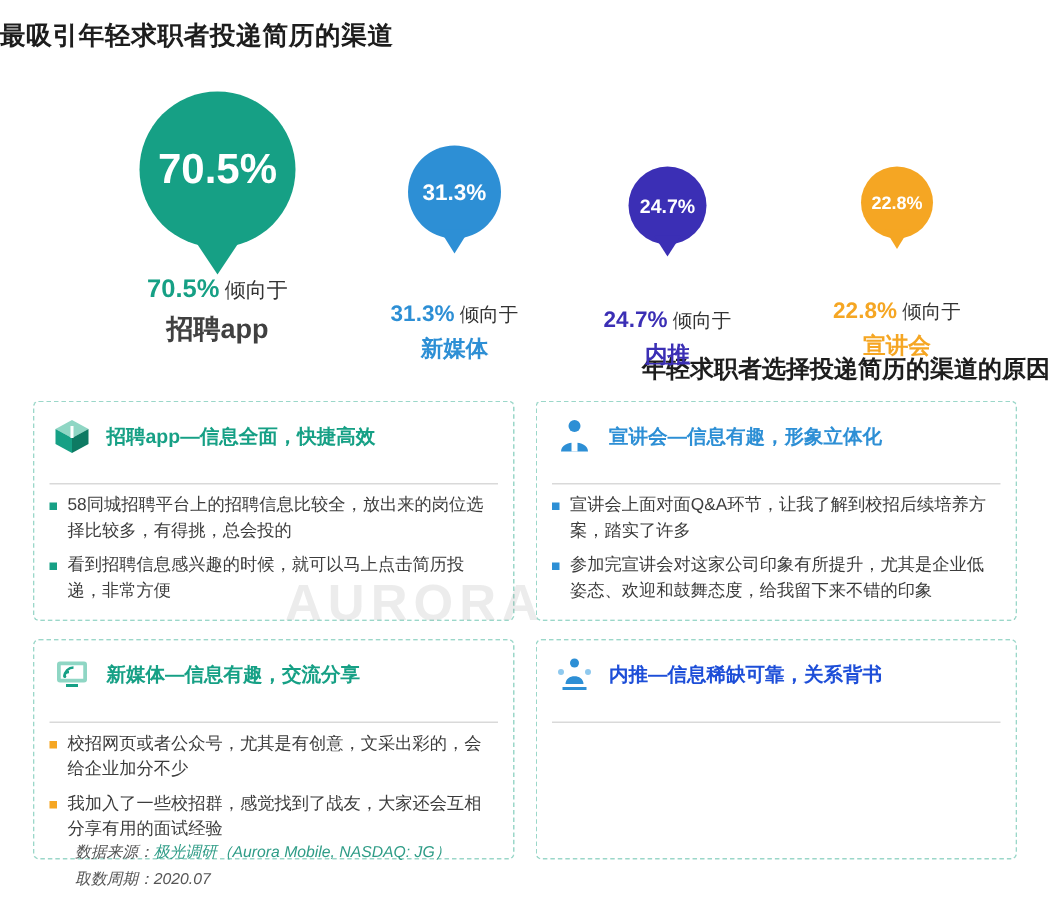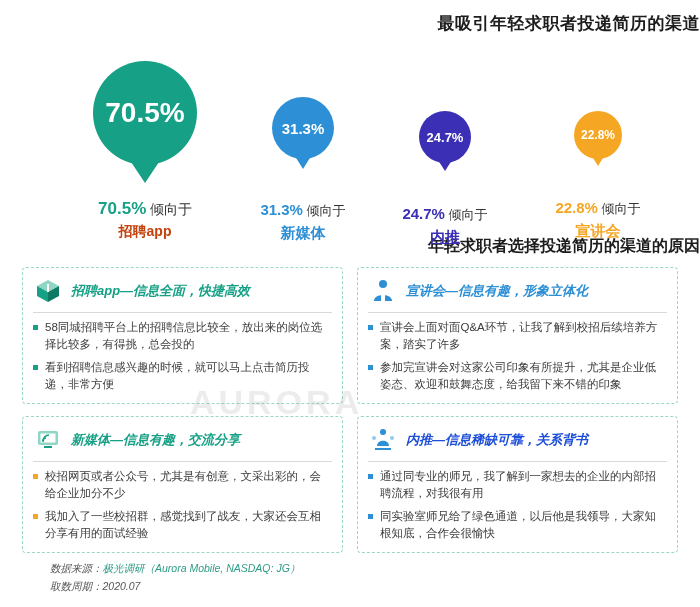--- a/index.html
+++ b/index.html
@@ -11,21 +11,21 @@
     height: 607px;
     background: #ffffff;
     font-family: "Liberation Sans", sans-serif;
     color: #333;
     position: relative;
     overflow: hidden;
   }
 
   
   .main-title {
-    text-align: right;
+    text-align: left;
     font-size: 17px;
     font-weight: bold;
     color: #1d1d1d;
     padding-top: 12px;
     letter-spacing: 0.5px;
   }
 
   
   .pins {
     position: relative;
@@ -92,23 +92,22 @@
     padding: 8px 10px 10px 10px;
     box-sizing: border-box;
     background: #fff;
     position: relative;
   }
   .card-head {
     display: flex;
     align-items: center;
     gap: 8px;
     border-bottom: 1px solid #d9d9d9;
-    padding-bottom: 6px;
+    padding-bottom: 16px;
     margin-bottom: 6px;
-    font-style: italic;
   }
   .card-icon {
     width: 30px;
     height: 30px;
     flex: 0 0 30px;
     display: flex;
     align-items: center;
     justify-content: center;
   }
   .card-title {
@@ -170,25 +169,25 @@
 
 <div class="pins">
 
   <div class="pin-col" style="left:60px; top:22px; width:170px;">
     <div class="pin-shape" style="width:104px;">
       <div class="pin-circle" style="width:104px;height:104px;background:#16a085;border-radius:50% 50% 50% 50%;">
         <span style="font-size:28px;">70.5%</span>
       </div>
       <div class="pin-tip" style="border-left:16px solid transparent;border-right:16px solid transparent;border-top:24px solid #16a085;"></div>
     </div>
-    <div class="label-line" style="margin-top:16px;">
+    <div class="label-line" style="margin-top:0;">
       <span class="label-pct" style="color:#16a085;font-size:17px;">70.5%</span>
       <span style="font-size:14px;">倾向于</span>
     </div>
-    <div class="label-chan" style="color:#c2410c;font-size:14px;">招聘app</div>
+    <div class="label-chan" style="color:#404040;font-size:18px;">招聘app</div>
   </div>
 
   <div class="pin-col" style="left:228px; top:58px; width:150px;">
     <div class="pin-shape" style="width:62px;">
       <div class="pin-circle" style="width:62px;height:62px;background:#2d8fd5;">
         <span style="font-size:15px;">31.3%</span>
       </div>
       <div class="pin-tip" style="border-left:10px solid transparent;border-right:10px solid transparent;border-top:16px solid #2d8fd5;"></div>
     </div>
     <div class="label-line" style="margin-top:32px;">
@@ -293,24 +292,20 @@
         <svg width="28" height="28" viewBox="0 0 28 28">
           <circle cx="14" cy="6" r="3" fill="#2d8fd5"></circle>
           <path d="M8 20 C8 13 20 13 20 20 Z" fill="#2d8fd5"></path>
           <circle cx="5" cy="12" r="2" fill="#8fc9ee"></circle>
           <circle cx="23" cy="12" r="2" fill="#8fc9ee"></circle>
           <rect x="6" y="22" width="16" height="2" fill="#2d8fd5"></rect>
         </svg>
       </div>
       <div class="card-title" style="color:#1d4ed8;">内推—信息稀缺可靠，关系背书</div>
     </div>
-    <ul class="bullets">
-      <li style="--bc: #2d8fd5;">通过同专业的师兄，我了解到一家想去的企业的内部招聘流程，对我很有用</li>
-      <li style="--bc: #2d8fd5;">同实验室师兄给了绿色通道，以后他是我领导，大家知根知底，合作会很愉快</li>
-    </ul>
   </div>
 
 </div>
 
 <div class="watermark">AURORA</div>
 
 <div class="footer">
   <div>
     <span>数据来源：</span><span class="src-name">极光调研（Aurora Mobile, NASDAQ: JG）</span>
   </div>

